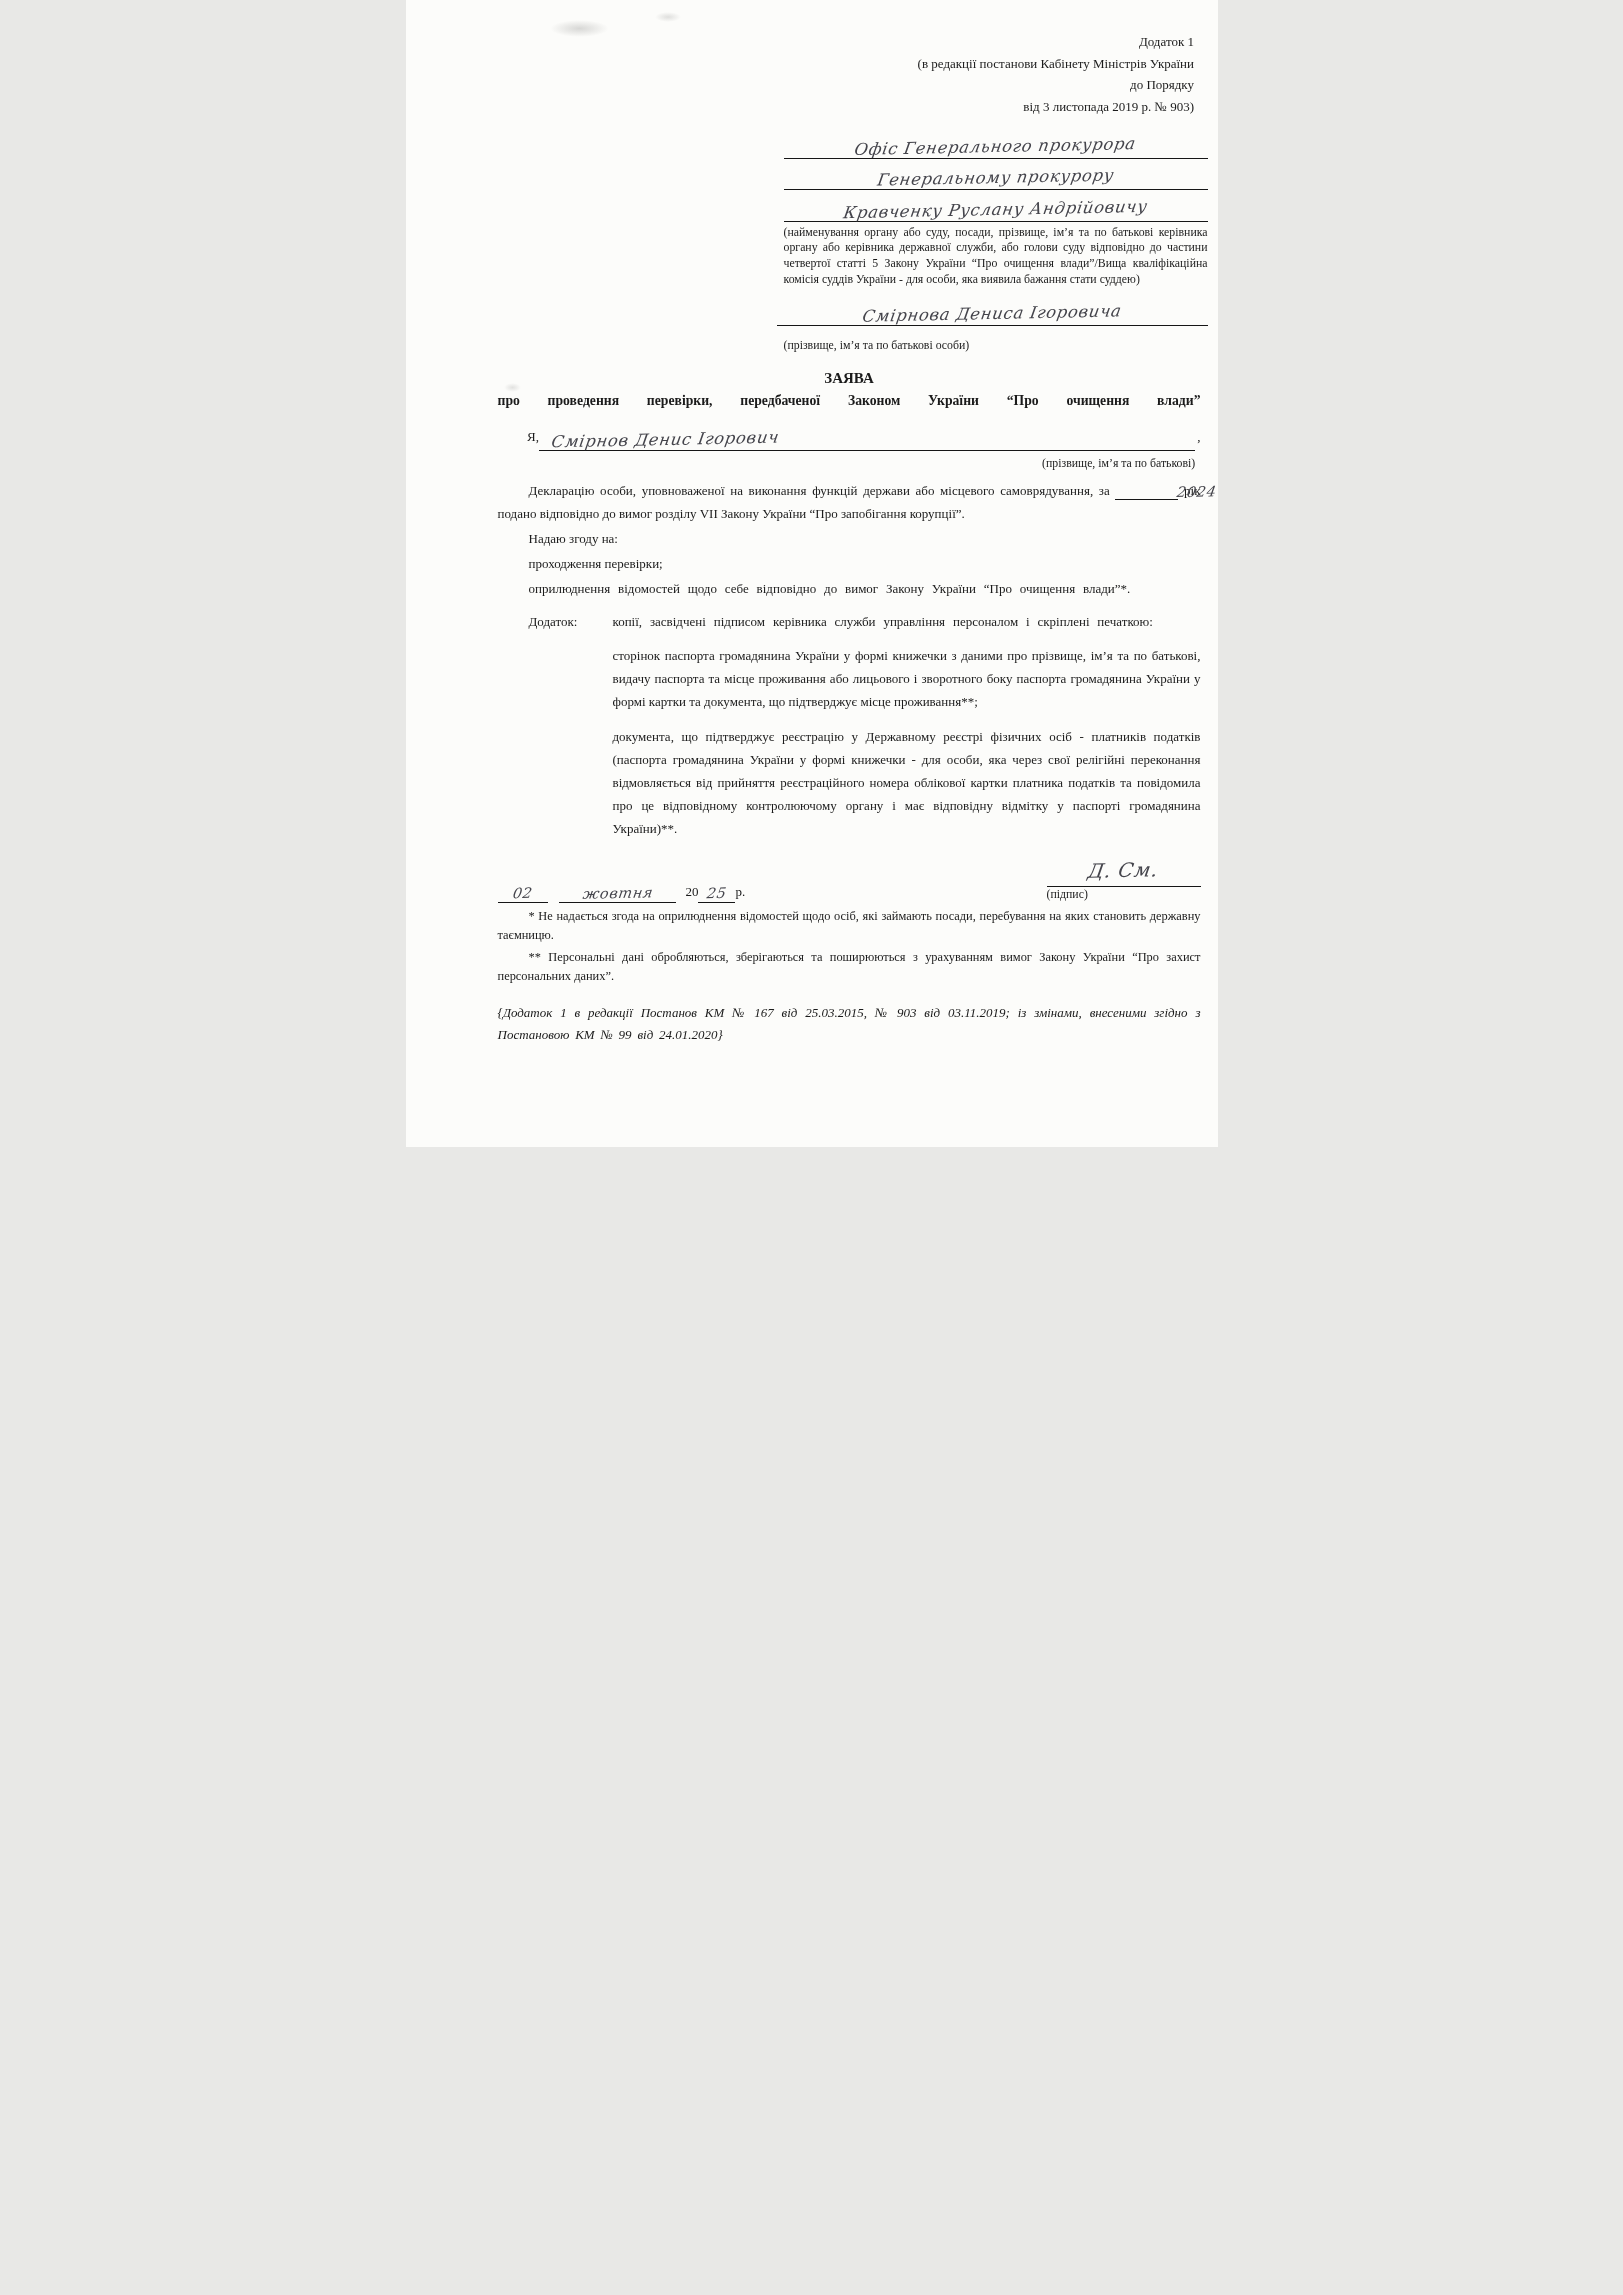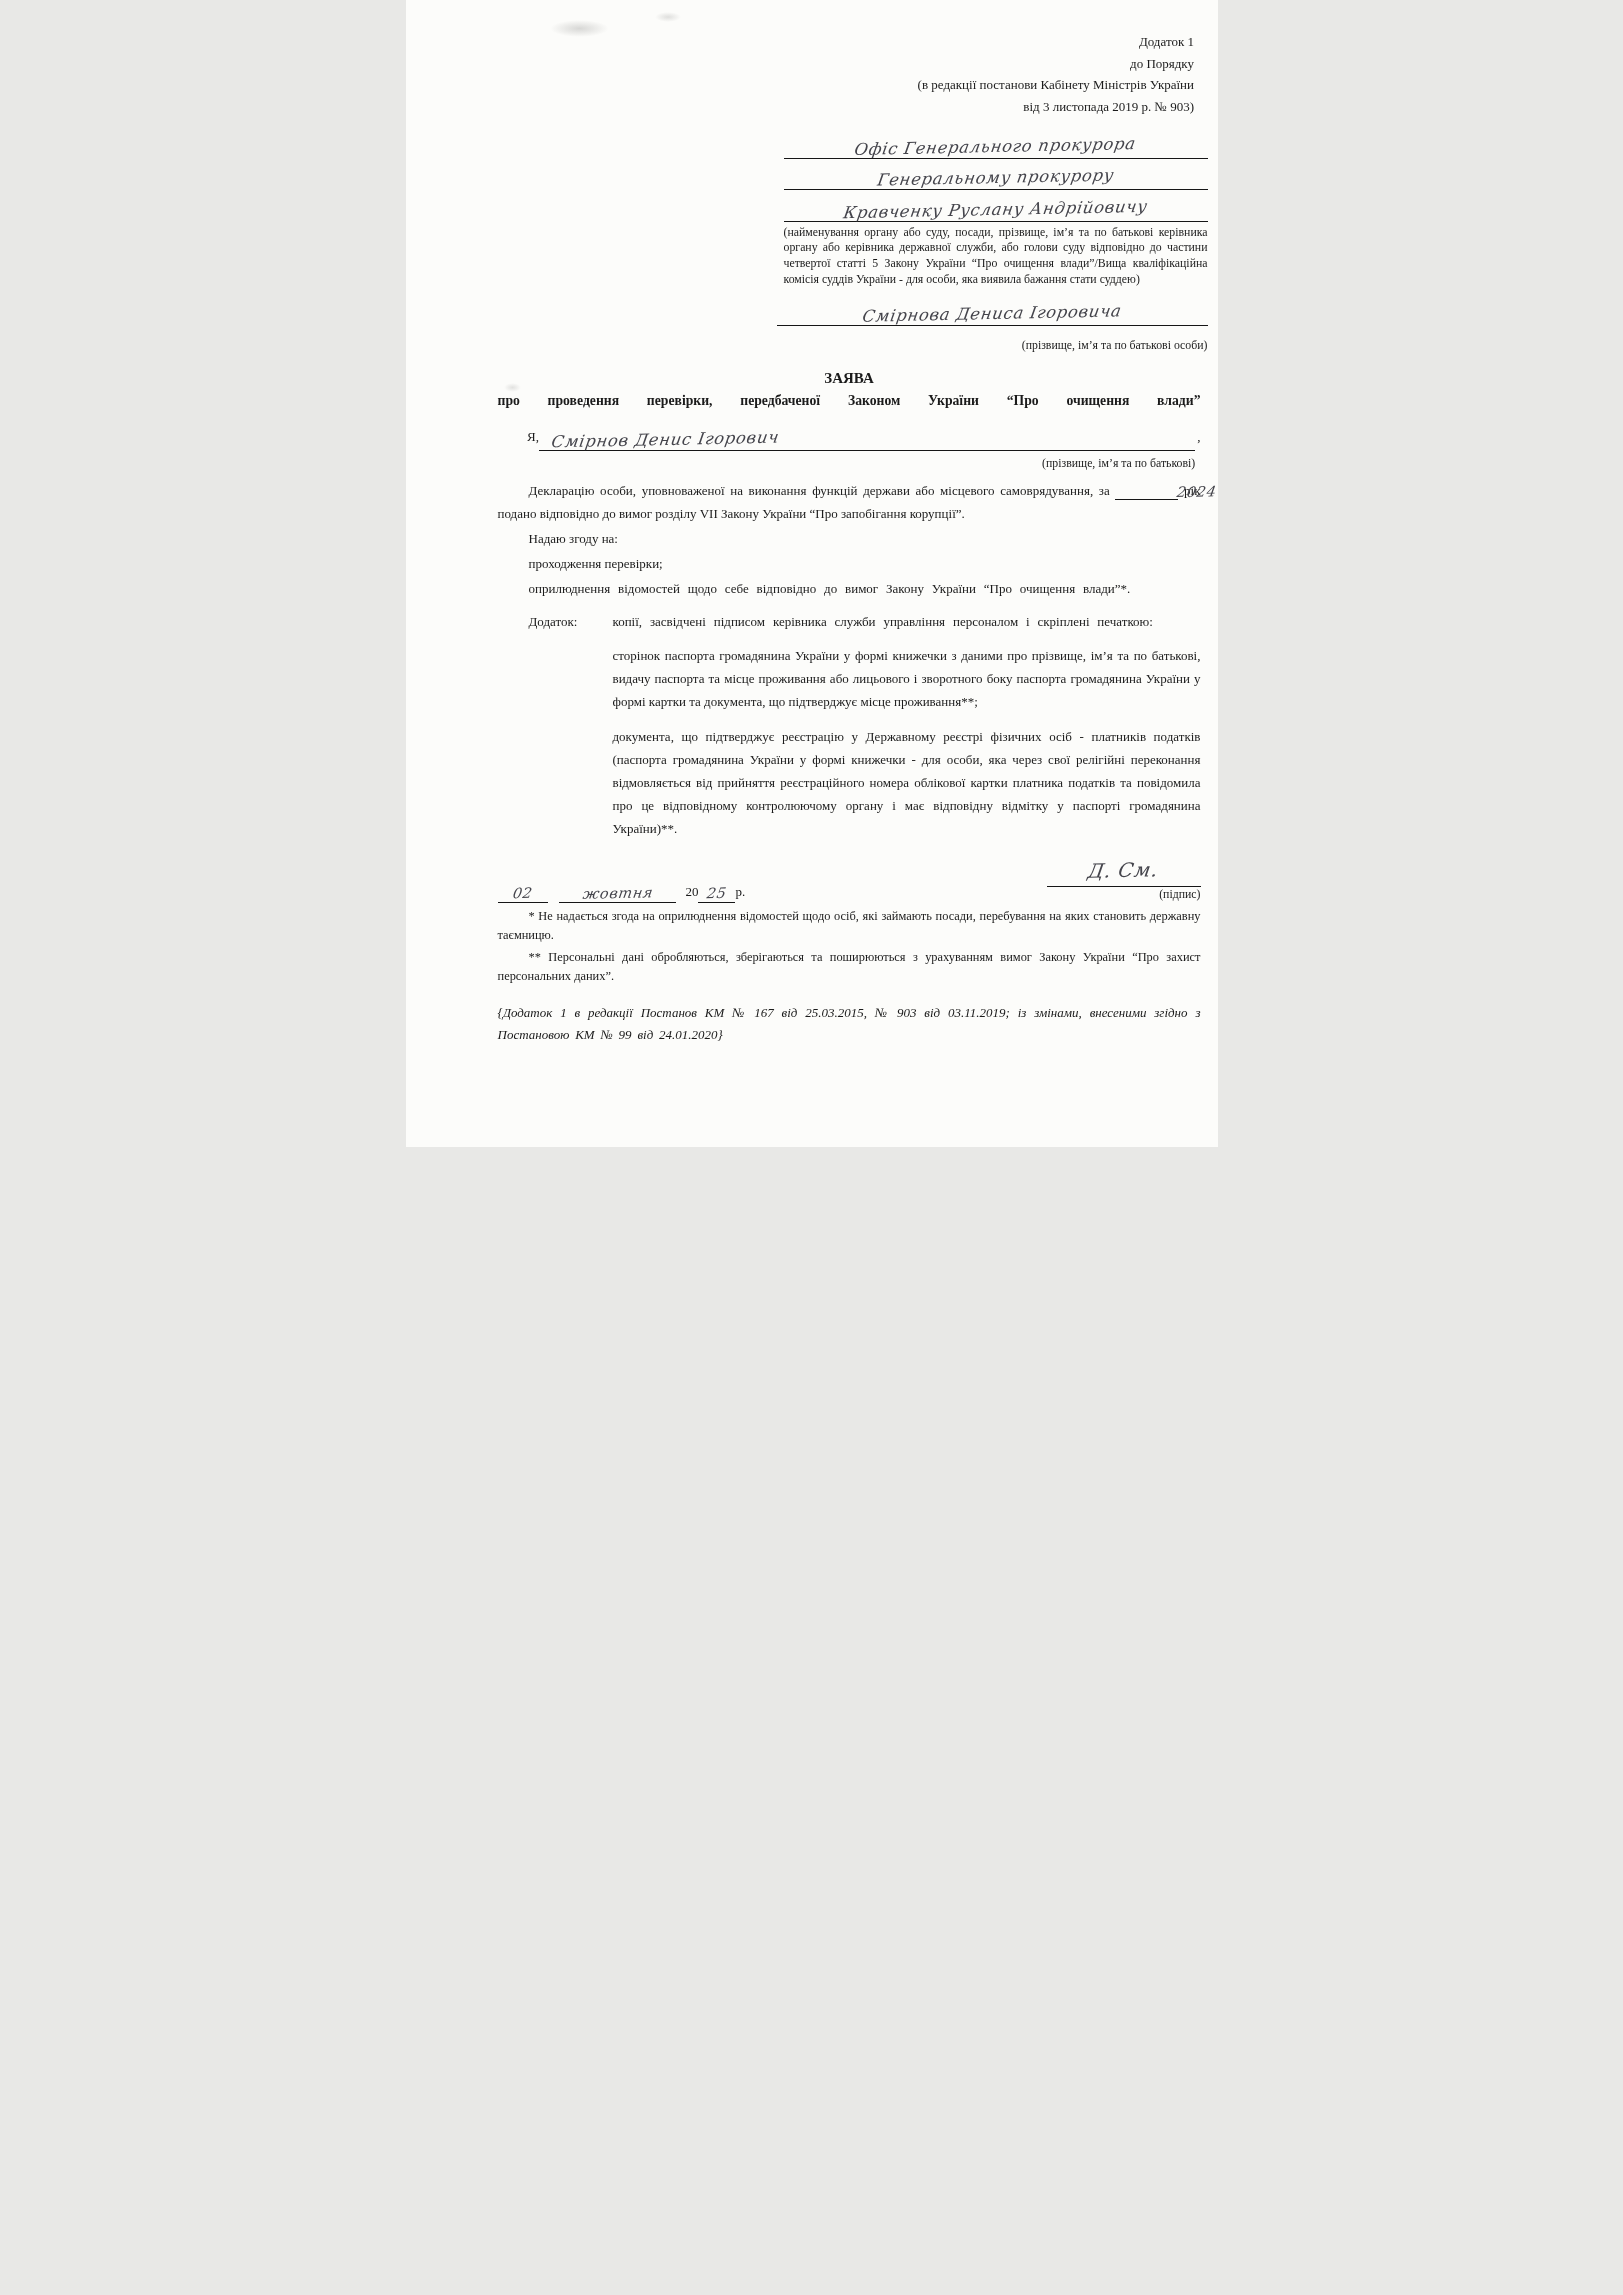--- a/index.html
+++ b/index.html
@@ -33,21 +33,21 @@
     font-family:"DejaVu Serif", serif;
     font-style:italic;
     color:#45454c;
     transform:skewX(-10deg) rotate(-1.2deg);
     letter-spacing:0.7px;
     line-height:1;
     position:relative;top:3.9px;
   }
   .hw-lg{font-size:16.4px;}
   .caption{font-size:11.8px;line-height:15.7px;text-align:justify;margin-top:2.6px;}
-  .caption-c{font-size:11.8px;line-height:15.7px;text-align:right;}
+  .caption-c{font-size:11.8px;line-height:15.7px;text-align:left;}
 
   .nameline{margin-top:9.2px;margin-left:-6.5px;}
 
   .titleblk{margin-top:13px;}
   .title{text-align:center;font-weight:bold;font-size:15px;line-height:23.6px;}
   .subtitle{font-weight:bold;font-size:13.7px;line-height:22px;text-align:justify;text-align-last:justify;}
 
   .iline{display:flex;align-items:baseline;margin-top:13px;}
   .iline .lbl{padding-left:29.5px;white-space:pre;}
   .iline .fill{flex:1;border-bottom:1.3px solid #161616;height:25px;text-align:left;padding-left:13px;}
@@ -83,22 +83,22 @@
 </head>
 <body>
 
 <div class="page">
   <div class="artifact a1"></div>
   <div class="artifact a2"></div>
   <div class="artifact a3"></div>
 
   <div class="hdr">
     <div>Додаток 1</div>
+    <div>(в редакції постанови Кабінету Міністрів України</div>
     <div>до Порядку</div>
-    <div>(в редакції постанови Кабінету Міністрів України</div>
     <div>від 3 листопада 2019 р. № 903)</div>
   </div>
 
   <div class="addr">
     <div class="blankline">
       <span class="hw hw-lg">Офіс Генерального прокурора</span>
     </div>
     <div class="blankline">
       <span class="hw hw-lg">Генеральному прокурору</span>
     </div>

